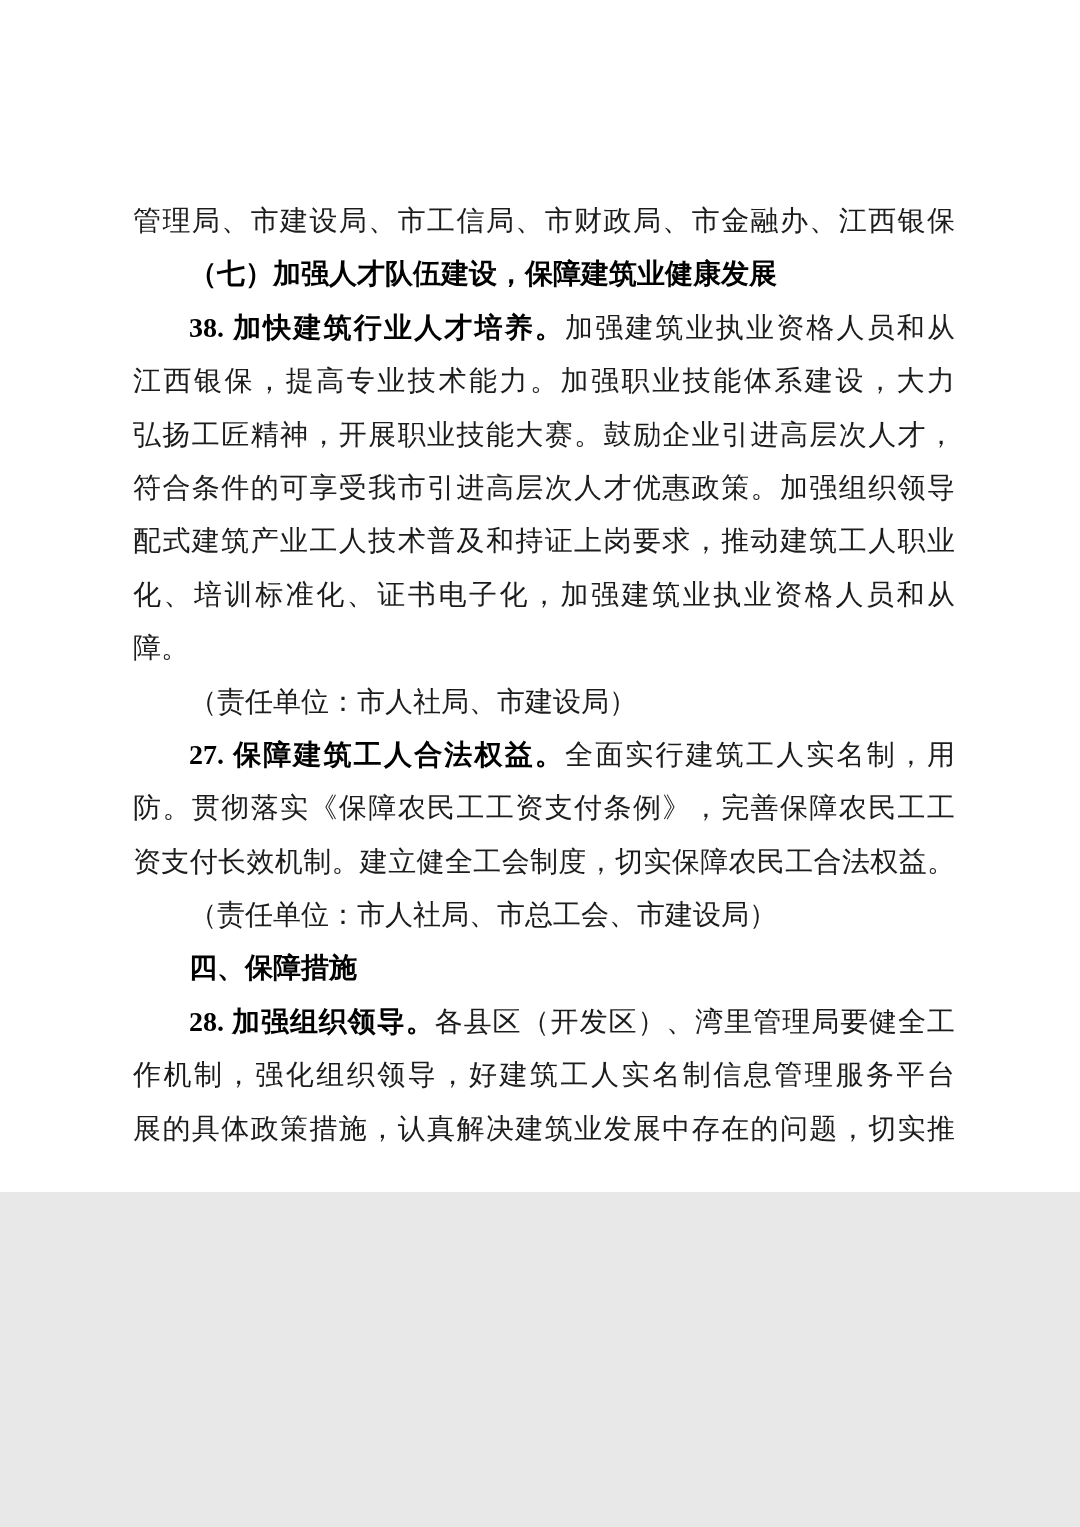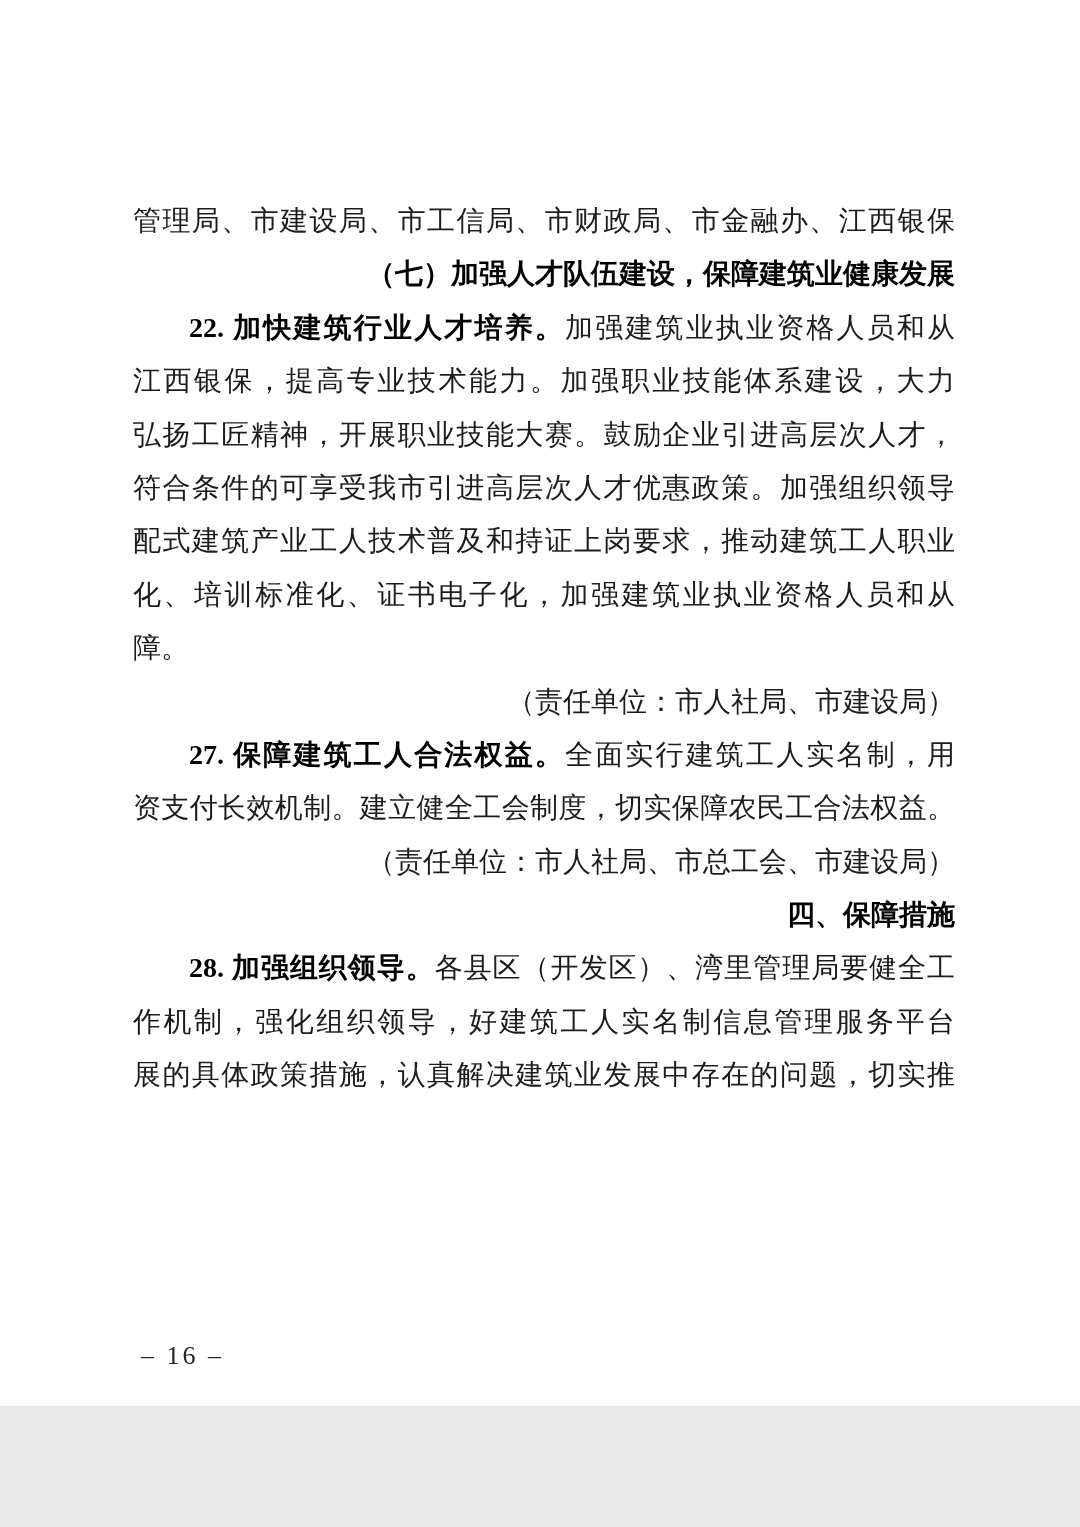--- a/index.html
+++ b/index.html
@@ -3,21 +3,21 @@
 <meta charset="utf-8">
 <style>
   html, body {
     margin: 0;
     padding: 0;
     background: #e8e8e8;
   }
   .page {
     position: relative;
     width: 1080px;
-    height: 1406px;
+    height: 1192px;
     margin: 0 auto;
     background: #ffffff;
     overflow: hidden;
     color: #1c1c1c;
     font-family: "Liberation Serif", "DejaVu Serif", serif;
   }
   .doc {
     position: absolute;
     left: 133px;
     top: 194px;
@@ -30,21 +30,20 @@
     white-space: nowrap;
     text-align: left;
   }
   .line.justify {
     white-space: normal;
     text-align: justify;
     text-align-last: justify;
   }
   .line.indent {
     text-indent: 56px;
-    text-align: right;
   }
   .line .b {
     font-weight: 700;
     color: #000000;
   }
   .footer {
     position: absolute;
     left: 141px;
     top: 1336px;
     height: 40px;
@@ -54,29 +53,30 @@
     letter-spacing: 3px;
   }
 </style>
 </head>
 <body>
 
 <div class="page">
   <div class="doc" id="doc">
       <div class="line justify"><span>管理局、市建设局、市工信局、市财政局、市金融办、江西银保</span></div>
       <div class="line indent"><span class="b">（七）加强人才队伍建设，保障建筑业健康发展</span></div>
-      <div class="line justify indent"><span class="b">22. 加快建筑行业人才培养。</span><span>加强建筑业执业资格人员和从</span></div>
+      <div class="line justify indent"><span class="b">38. 加快建筑行业人才培养。</span><span>加强建筑业执业资格人员和从</span></div>
       <div class="line justify"><span>江西银保，提高专业技术能力。加强职业技能体系建设，大力</span></div>
       <div class="line justify"><span>弘扬工匠精神，开展职业技能大赛。鼓励企业引进高层次人才，</span></div>
       <div class="line justify"><span>符合条件的可享受我市引进高层次人才优惠政策。加强组织领导</span></div>
       <div class="line justify"><span>配式建筑产业工人技术普及和持证上岗要求，推动建筑工人职业</span></div>
       <div class="line justify"><span>化、培训标准化、证书电子化，加强建筑业执业资格人员和从</span></div>
       <div class="line"><span>障。</span></div>
       <div class="line indent"><span>（责任单位：市人社局、市建设局）</span></div>
       <div class="line justify indent"><span class="b">27. 保障建筑工人合法权益。</span><span>全面实行建筑工人实名制，用</span></div>
+      <div class="line justify"><span>防。贯彻落实《保障农民工工资支付条例》，完善保障农民工工</span></div>
       <div class="line justify"><span>资支付长效机制。建立健全工会制度，切实保障农民工合法权益。</span></div>
       <div class="line indent"><span>（责任单位：市人社局、市总工会、市建设局）</span></div>
       <div class="line indent"><span class="b">四、保障措施</span></div>
       <div class="line justify indent"><span class="b">28. 加强组织领导。</span><span>各县区（开发区）、湾里管理局要健全工</span></div>
       <div class="line justify"><span>作机制，强化组织领导，好建筑工人实名制信息管理服务平台</span></div>
       <div class="line justify"><span>展的具体政策措施，认真解决建筑业发展中存在的问题，切实推</span></div>
     </div>
   <div class="footer">– 16 –</div>
 </div>
 

